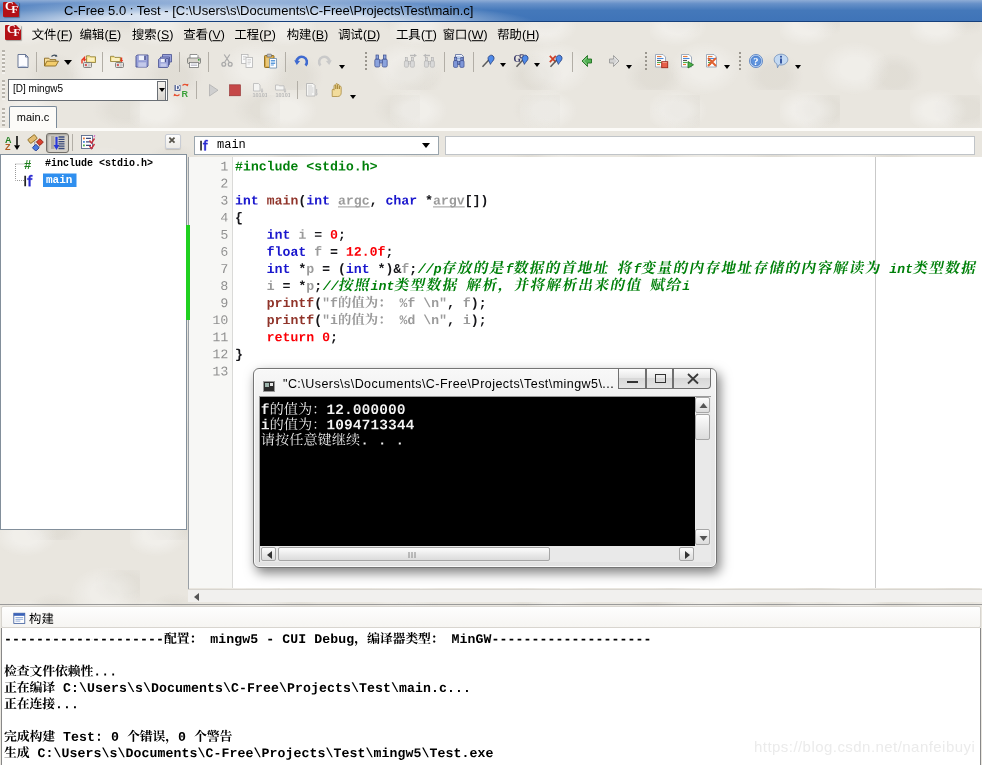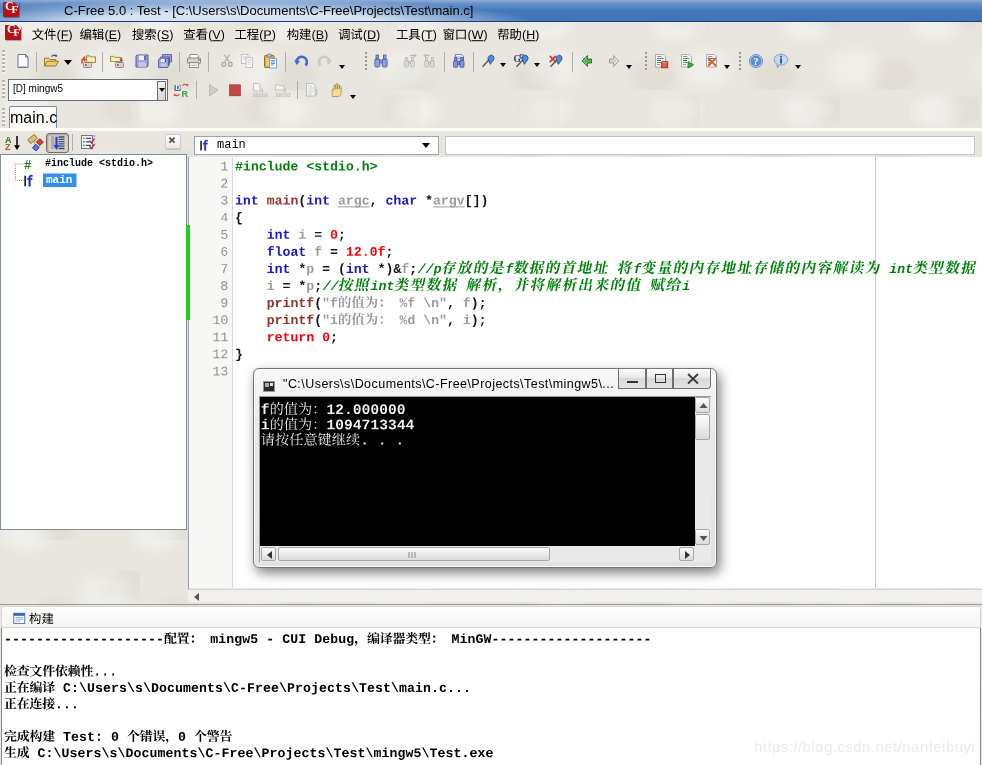--- a/index.html
+++ b/index.html
@@ -38,21 +38,21 @@
   #combo1box { position:absolute; left:8px; top:79px; width:160px; height:22px; background:#fff;
       border:1px solid #6a6f75; }
   #combo1box:before { content:""; position:absolute; right:1px; top:1px; width:7px; height:18px;
       background:linear-gradient(#f4f2ee,#d8d5cf); border:1px solid #6a6f75; }
   #combo1box:after { content:""; position:absolute; right:2px; top:8px; width:0; height:0;
       border-left:3.5px solid transparent; border-right:3.5px solid transparent; border-top:4.5px solid #000; }
   #combo1text { position:absolute; left:13px; top:83px; font-size:10px; color:#000; }
   #tabbar .tab {
     position:absolute; left:9px; top:106px; width:48px; height:23px;
     background:#fcfbf8; border:1px solid #7a8a99; border-bottom:none; border-radius:2px 2px 0 0;
-    font-size:16px; text-align:center; line-height:21px; color:#000;
+    font-size:11px; text-align:center; line-height:21px; color:#000;
   }
   #tabstrip { position:absolute; left:0px; top:128px; width:982px; height:3px; background:#fcfbf8; }
   #leftpanel-tree { position:absolute; left:0px; top:154px; width:187px; height:376px; background:#fff;
       border:1px solid #828f9b; }
   .treeitem { position:absolute; font-family:"Liberation Mono", monospace; font-weight:bold; color:#000; }
   #fncombo { position:absolute; left:194px; top:136px; width:245px; height:19px; background:#fff; border:1px solid #9aa5ad; }
   #fncombo .arr { position:absolute; right:8px; top:6px; width:0; height:0;
       border-left:4px solid transparent; border-right:4px solid transparent; border-top:5px solid #000; }
   #fncombo .txt { position:absolute; left:22px; top:1px; font-family:"Liberation Mono", monospace; font-size:12px; }
   #fncombo2 { position:absolute; left:445px; top:136px; width:530px; height:19px; background:#fff; border:1px solid #c0c4c8; }

